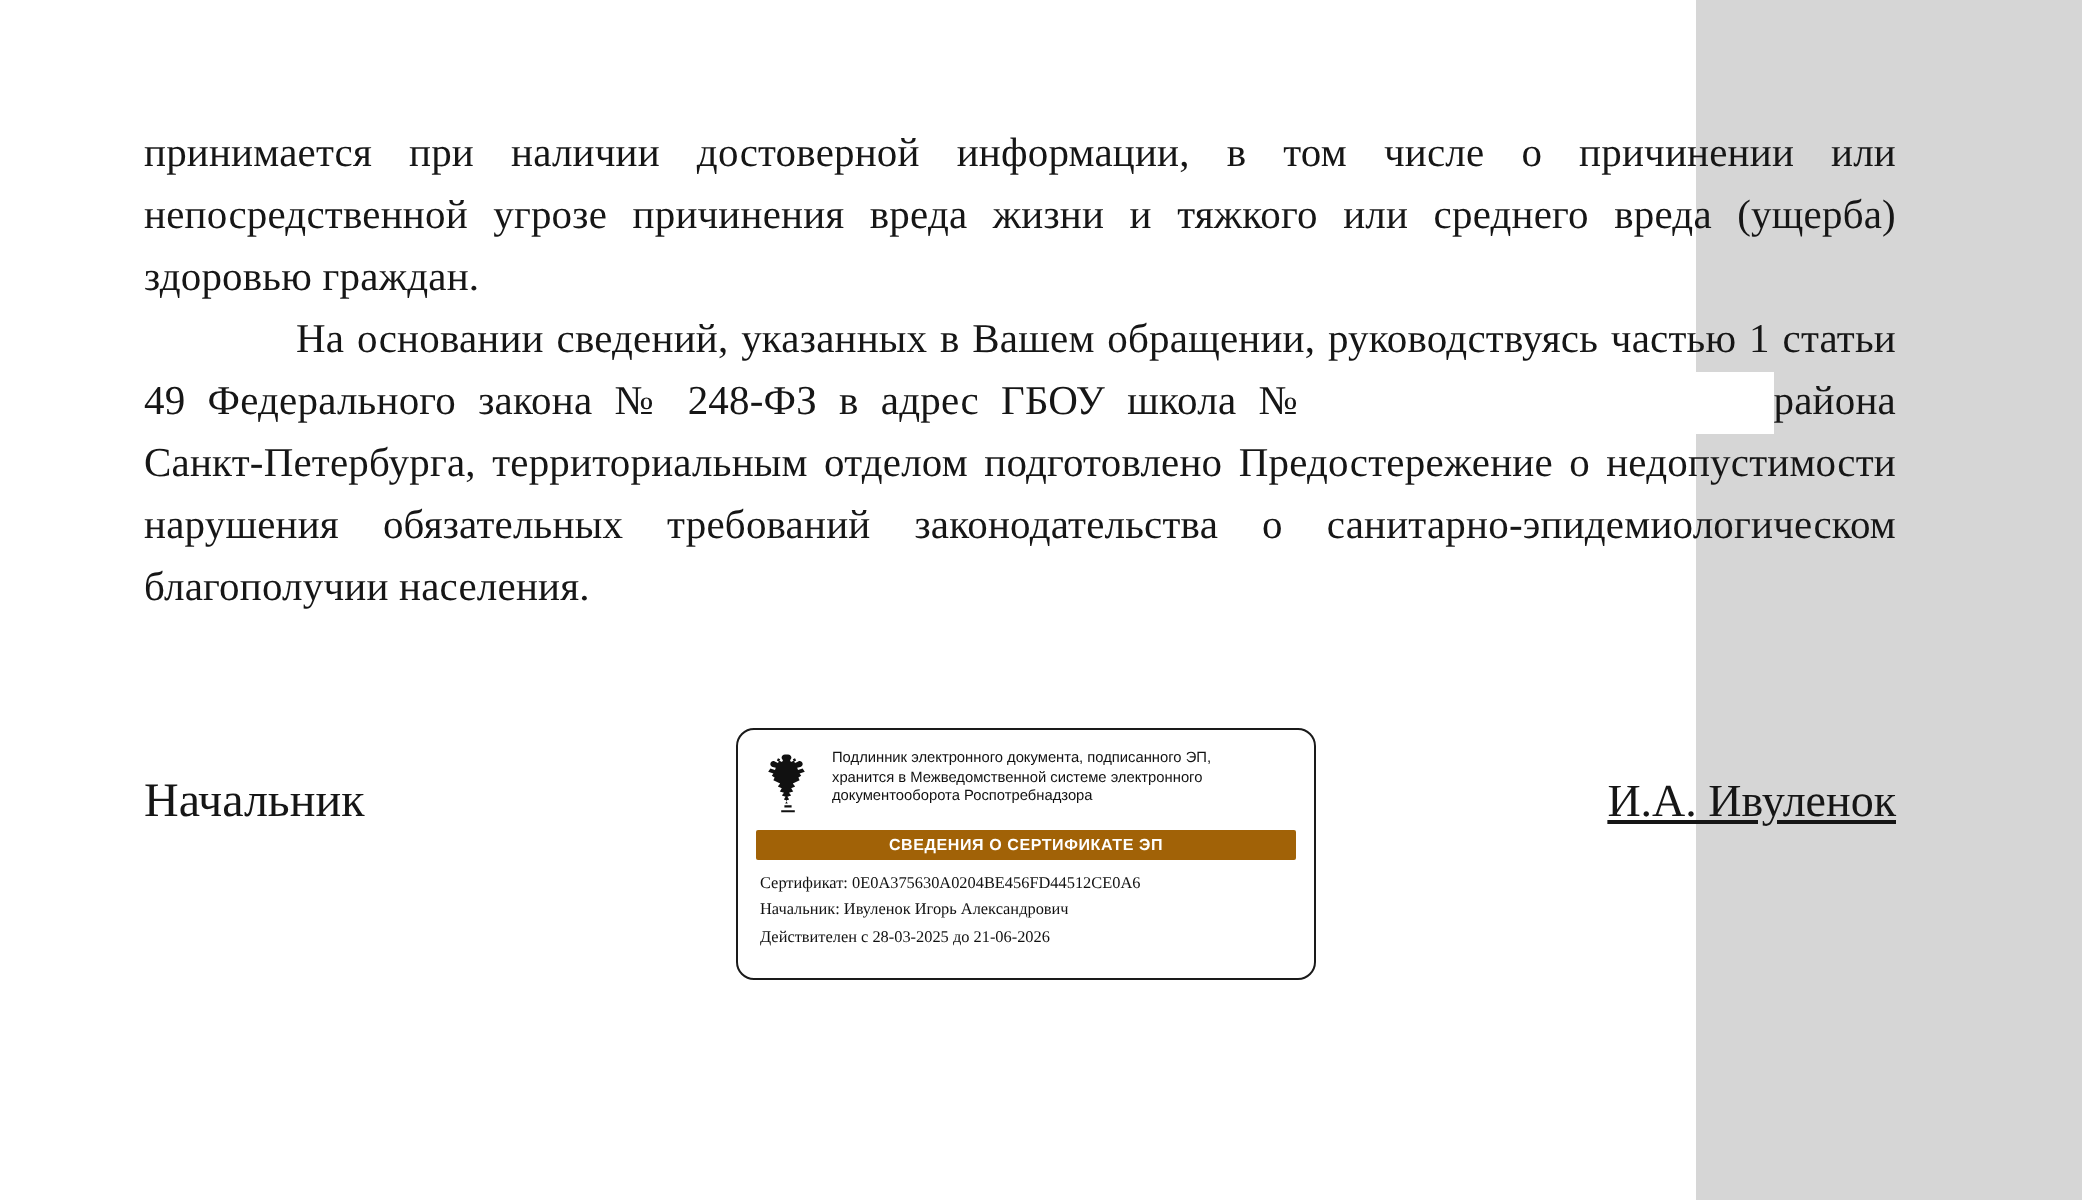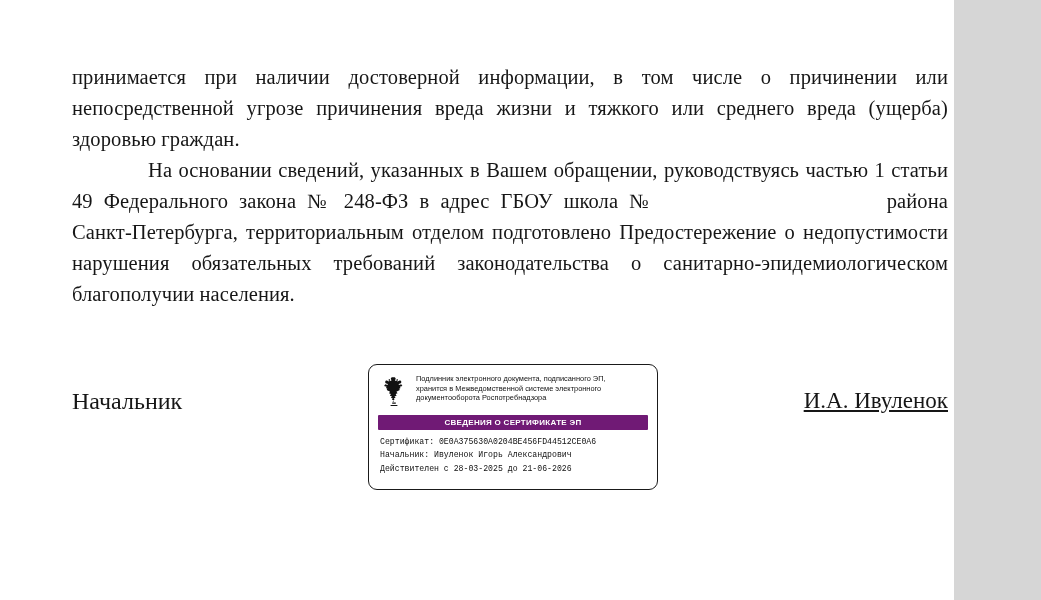--- a/index.html
+++ b/index.html
@@ -16,21 +16,21 @@
   .viewport {
     position: relative;
     width: 1041px;
     height: 600px;
     background: #d6d6d6;
   }
   .page {
     position: absolute;
     left: 0;
     top: 0;
-    width: 954px;
+    width: 848px;
     height: 600px;
     background: #ffffff;
   }
   .scroll-gutter {
     position: absolute;
     right: 0;
     top: 0;
     width: 23px;
     height: 600px;
     background: #d6d6d6;
@@ -112,35 +112,35 @@
     margin-top: 1px;
   }
   .stamp-top-text {
     font-family: Liberation Sans, sans-serif;
     font-size: 7.4px;
     line-height: 9.6px;
     color: #111111;
   }
   .stamp-bar {
     margin: 2px 9px 0 9px;
-    background: #701a75;
+    background: #a16207;
     color: #ffffff;
     text-align: center;
     font-family: "Liberation Sans", sans-serif;
     font-size: 8px;
     font-weight: bold;
     letter-spacing: 0.3px;
     padding: 2.5px 0 3px 0;
     border-radius: 1px;
   }
   .stamp-lines {
     padding: 5px 0 0 11px;
   }
   .stamp-line {
-    font-family: Liberation Mono, monospace;
+    font-family: Liberation Serif, serif;
     font-size: 8.2px;
     line-height: 13.5px;
     color: #111111;
     white-space: nowrap;
   }
 </style>
 </head>
 <body>
 
 <div class="viewport">

